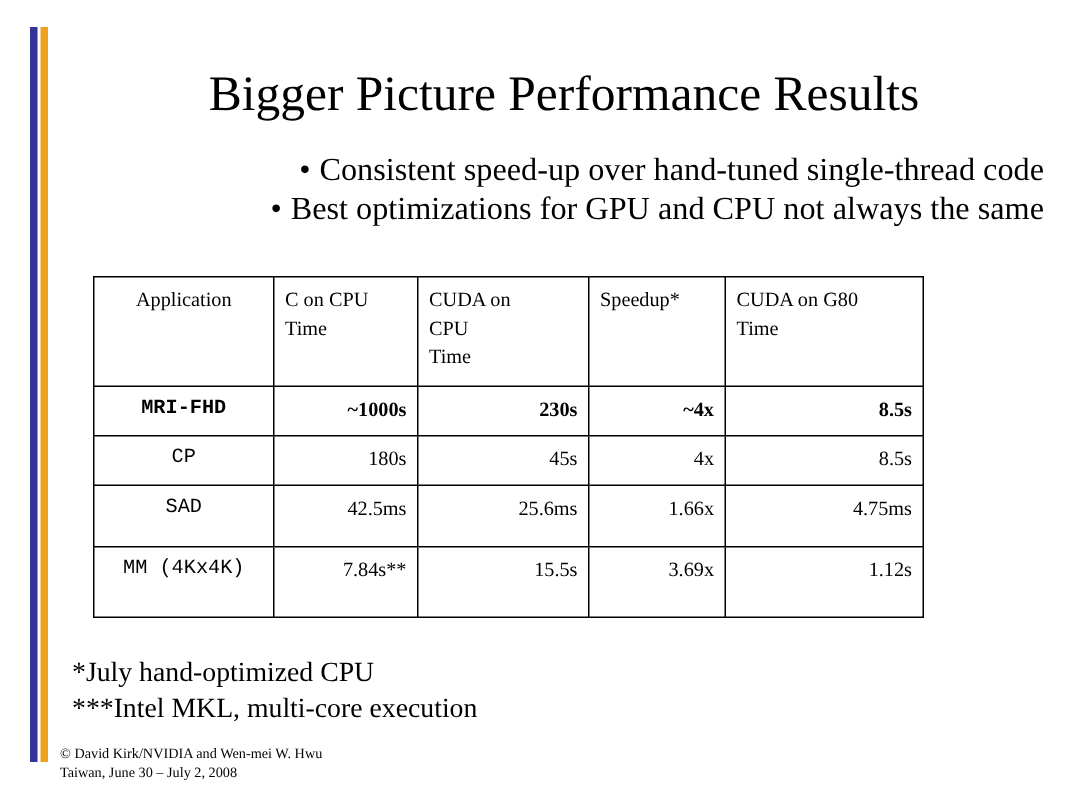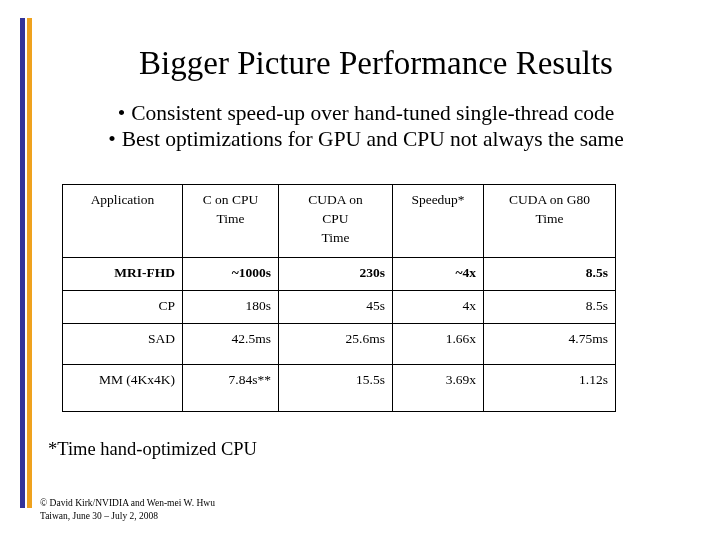--- a/index.html
+++ b/index.html
@@ -51,21 +51,21 @@
   
   .bullets {
     position: absolute;
     left: 36px;
     top: 100px;
     width: 660px;
     text-align: center;
     font-size: 21.5px;
     line-height: 26px;
   }
-  .bullets .line { white-space: nowrap; }
+  .bullets .line { white-space: nowrap; text-align: right; }
   .bullets .bullet-glyph {
     margin-right: 6px;
   }
 
   
   .perf-table {
     position: absolute;
     left: 62px;
     top: 184px;
     width: 553px;
@@ -75,31 +75,32 @@
   }
   .perf-table td, .perf-table th {
     border: 1.6px solid #000000;
     padding: 5px 7px 5px 7px;
     vertical-align: top;
     font-weight: normal;
     font-size: 13.5px;
     line-height: 19px;
   }
   .perf-table thead th {
-    text-align: center;
+    text-align: left;
     height: 62px;
   }
   .perf-table thead th.first-head {
     text-align: center;
   }
   .perf-table tbody td {
     text-align: right;
   }
   .perf-table tbody td.app-cell {
-    text-align: right;
+    text-align: center;
+    font-family: Liberation Mono, monospace;
   }
   .perf-table tbody tr.emphasized td {
     font-weight: bold;
   }
   .r-tall td { height: 36px; margin-top: 46px; }
   .r-short td { height: 22px; }
   .r-mid td { height: 30px; }
 
   
   col.c0 { width: 120px; }
@@ -214,21 +215,22 @@
         <td class="app-cell">MM (4Kx4K)</td>
         <td>7.84s**</td>
         <td>15.5s</td>
         <td>3.69x</td>
         <td>1.12s</td>
       </tr>
     </tbody>
   </table>
 
   <div class="footnotes">
-    <div>*Time hand-optimized CPU</div>
+    <div>*July hand-optimized CPU</div>
+    <div>***Intel MKL, multi-core execution</div>
   </div>
 
   <div class="footer-credit">
     <div>© David Kirk/NVIDIA and Wen-mei W. Hwu</div>
     <div>Taiwan, June 30 – July 2, 2008</div>
   </div>
 
   <div class="page-number">23</div>
 
 </div>

